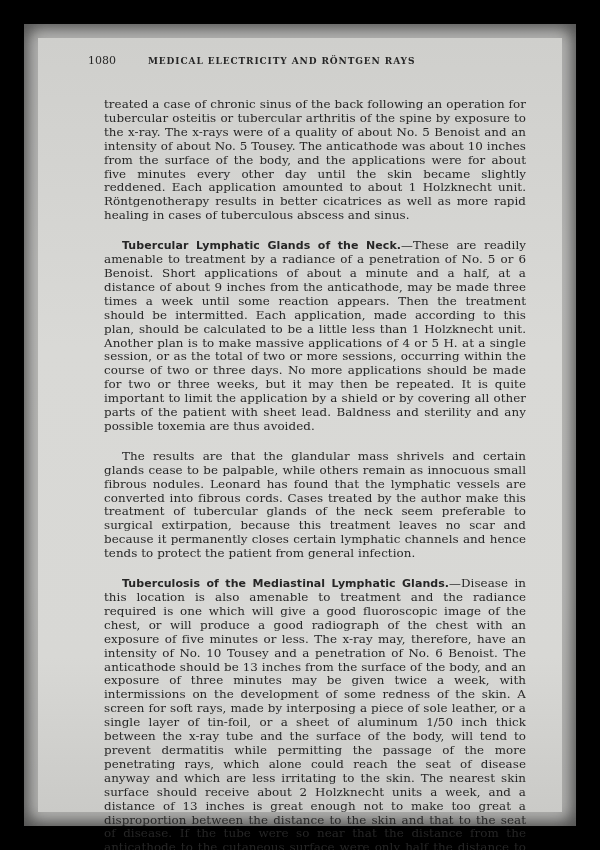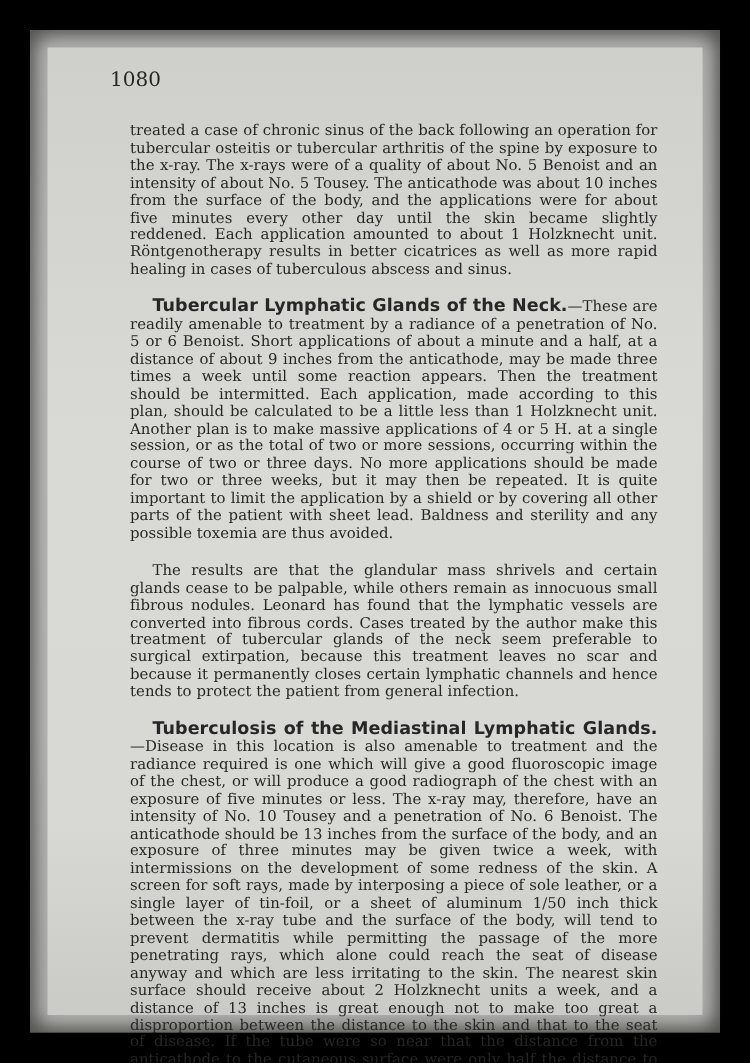--- a/index.html
+++ b/index.html
@@ -18,37 +18,38 @@
     box-shadow: 0 0 10px 4px rgba(170,170,168,0.7);
   }
   .content {
     position: absolute; left: 50px; top: 16px; width: 454px;
     color: #262626;
   }
   .running-head {
     display: flex; align-items: baseline; height: 28px;
     font-size: 11px;
   }
-  .folio { width: 60px; font-size: 16px; }
+  .folio { width: 60px; font-size: 11px; }
   .head-title { font-size: 9px; letter-spacing: 0.9px; font-weight: bold; }
   p {
     margin: 16px; font-size: 11.9px; line-height: 13.9px; text-align: justify;
     letter-spacing: 0.05px;
   }
   p.indent { text-indent: 18px; }
-  .sec-title { font-family: "DejaVu Sans", "Liberation Sans", sans-serif; font-weight: bold; font-size: 14px; }
+  .sec-title { font-family: "DejaVu Sans", "Liberation Sans", sans-serif; font-weight: bold; font-size: 11px; }
 </style>
 </head>
 <body>
 
 <div class="frame">
   <div class="page">
     <div class="content">
       <div class="running-head">
         <span class="folio">1080</span>
+        <span class="head-title">MEDICAL ELECTRICITY AND RÖNTGEN RAYS</span>
       </div>
 
       <p>
         <span>treated a case of chronic sinus of the back following an operation for tubercular osteitis or tubercular arthritis of the spine by exposure to the x-ray. The x-rays were of a quality of about No. 5 Benoist and an intensity of about No. 5 Tousey. The anticathode was about 10 inches from the surface of the body, and the applications were for about five minutes every other day until the skin became slightly reddened. Each application amounted to about 1 Holzknecht unit. Röntgenotherapy results in better cicatrices as well as more rapid healing in cases of tuberculous abscess and sinus.</span>
       </p>
 
       <p class="indent">
         <span class="sec-title">Tubercular Lymphatic Glands of the Neck.</span><span>—These are readily amenable to treatment by a radiance of a penetration of No. 5 or 6 Benoist. Short applications of about a minute and a half, at a distance of about 9 inches from the anticathode, may be made three times a week until some reaction appears. Then the treatment should be intermitted. Each application, made according to this plan, should be calculated to be a little less than 1 Holzknecht unit. Another plan is to make massive applications of 4 or 5 H. at a single session, or as the total of two or more sessions, occurring within the course of two or three days. No more applications should be made for two or three weeks, but it may then be repeated. It is quite important to limit the application by a shield or by covering all other parts of the patient with sheet lead. Baldness and sterility and any possible toxemia are thus avoided.</span>
       </p>
 

